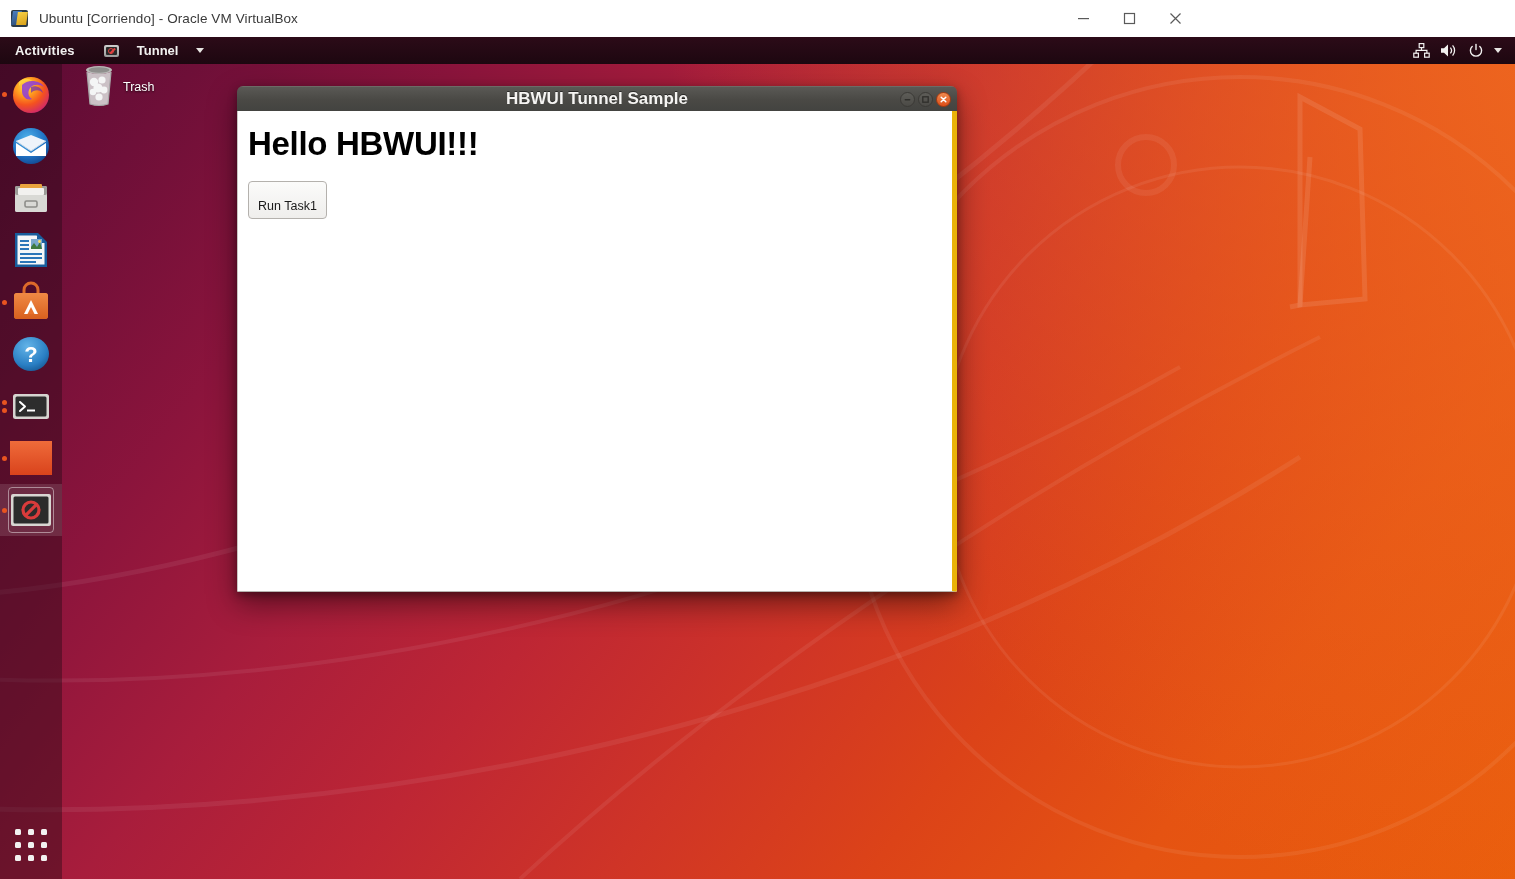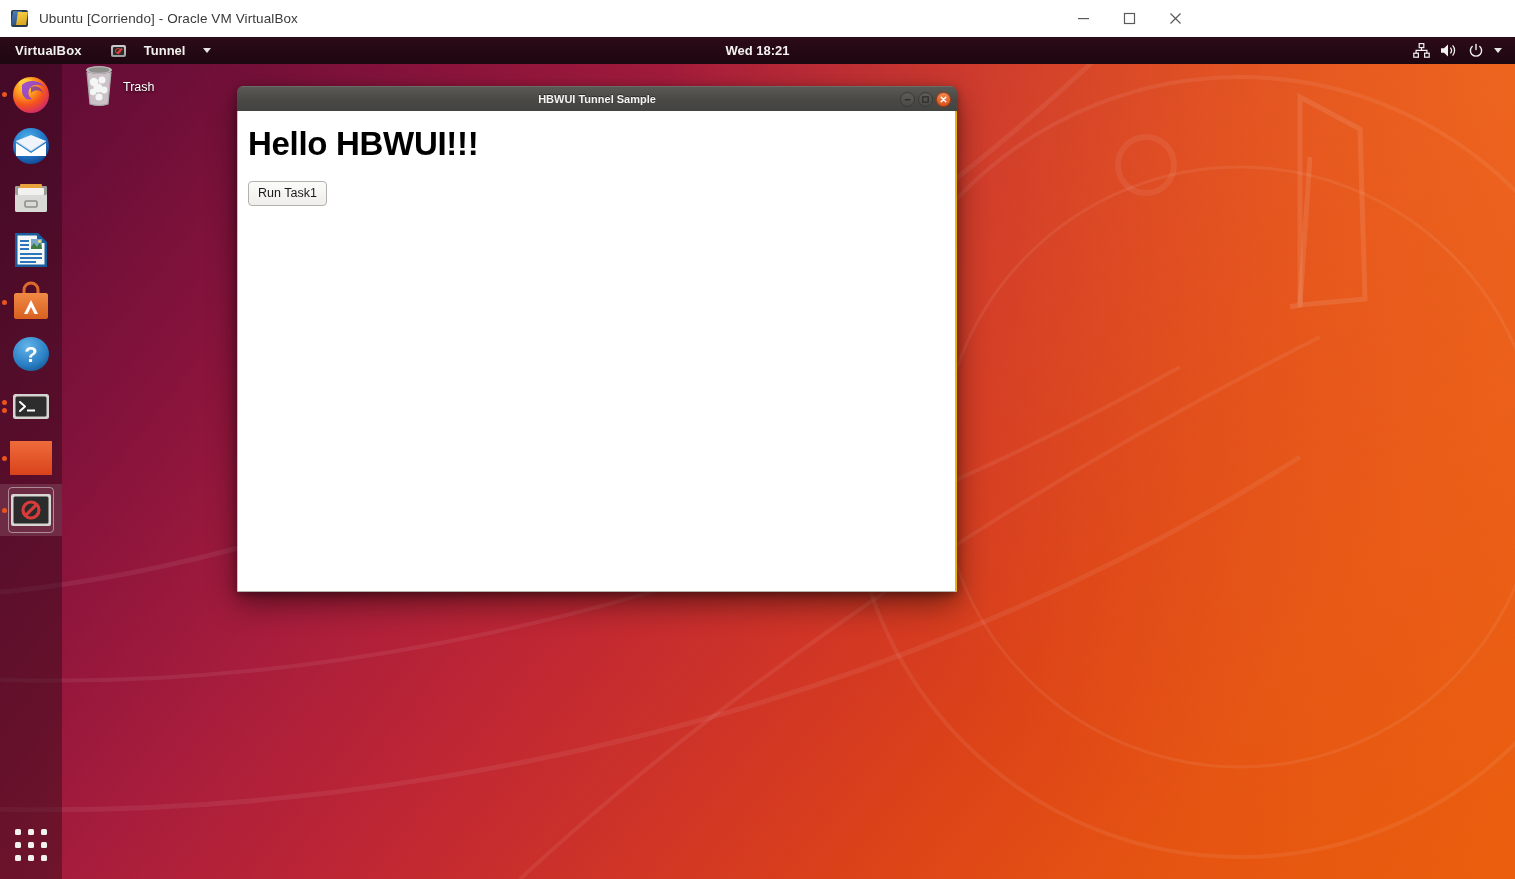--- a/index.html
+++ b/index.html
@@ -264,21 +264,21 @@
   .app-titlebar {
     position: relative;
     height: 25px;
     background: linear-gradient(180deg,#5a5955 0%,#4a4945 52%,#434340 100%);
     border-top: 1px solid #6c6b66;
     display: flex;
     align-items: center;
     justify-content: center;
   }
   .app-title-text {
-    font-size: 11px;
+    font-size: 17px;
     font-weight: bold;
     color: #f5f4f2;
     text-shadow: 0 -1px 0 rgba(0,0,0,0.5);
   }
   .app-winbtns {
     position: absolute;
     right: 6px; top: 0; bottom: 0;
     display: flex; align-items: center; gap: 3px;
   }
   .wbtn {
@@ -290,41 +290,41 @@
   }
   .wbtn.close {
     background: linear-gradient(180deg,#f08a50,#dc4f18);
     border-color: #a93a10;
   }
   .wbtn svg { display: block; }
   .app-body {
     height: 481px;
     background: #ffffff;
     border-left: 1px solid #c9c6c2;
-    border-right: 2px solid #eab308;
+    border-right: 5px solid #eab308;
     border-bottom: 1px solid #b6b3af;
     padding: 15px 10px 0 10px;
   }
   .app-heading {
     font-size: 33px;
     font-weight: bold;
     color: #000000;
     letter-spacing: -0.3px;
     line-height: 1.1;
     margin-bottom: 19px;
   }
   .app-button {
     display: inline-block;
     font-family: "Liberation Sans", sans-serif;
     font-size: 12.5px;
     color: #1a1a1a;
     background: linear-gradient(180deg,#fbfbfa,#efeeec);
     border: 1px solid #b4b1ad;
     border-radius: 4px;
-    padding: 4px 9px 5px 9px;
+    padding: 17px 9px 5px 9px;
     cursor: pointer;
   }
 </style>
 </head>
 <body>
 
 <div id="root">
 
   <div class="vbox-titlebar">
     <span class="vbox-app-icon">
@@ -366,33 +366,32 @@
           <circle cx="1146" cy="128" r="28" stroke-width="6"></circle>
         </g>
         <g fill="none" stroke="#ffffff" stroke-opacity="0.10">
           <path d="M1300 60 L1360 92 L1365 262 L1300 268 Z" stroke-width="5"></path>
           <path d="M1290 270 L1300 268 L1310 120" stroke-width="5"></path>
         </g>
       </svg>
     </div>
 
     <div class="top-panel">
-      <div class="panel-activities">VirtualBox</div>
+      <div class="panel-activities">Activities</div>
 
       <div class="panel-appmenu">
         <span class="panel-app-icon">
           <span class="inner">
               <span class="stop"></span>
             </span>
         </span>
         <span class="panel-appmenu-label">Tunnel</span>
         <span class="caret-down"></span>
       </div>
 
-      <div class="panel-clock">Wed 18:21</div>
 
       <div class="panel-tray">
         <span class="tray-icon">
           <svg width="17" height="15" viewBox="0 0 17 15">
             <rect x="6.2" y="0.6" width="4.6" height="4" fill="none" stroke="#f2f1f0" stroke-width="1.2"></rect>
             <rect x="0.8" y="10.2" width="4.6" height="4" fill="none" stroke="#f2f1f0" stroke-width="1.2"></rect>
             <rect x="11.6" y="10.2" width="4.6" height="4" fill="none" stroke="#f2f1f0" stroke-width="1.2"></rect>
             <path d="M8.5 4.6 V7.3 M3.1 10.2 V7.3 H13.9 V10.2" stroke="#f2f1f0" stroke-width="1.2" fill="none"></path>
           </svg>
         </span>

